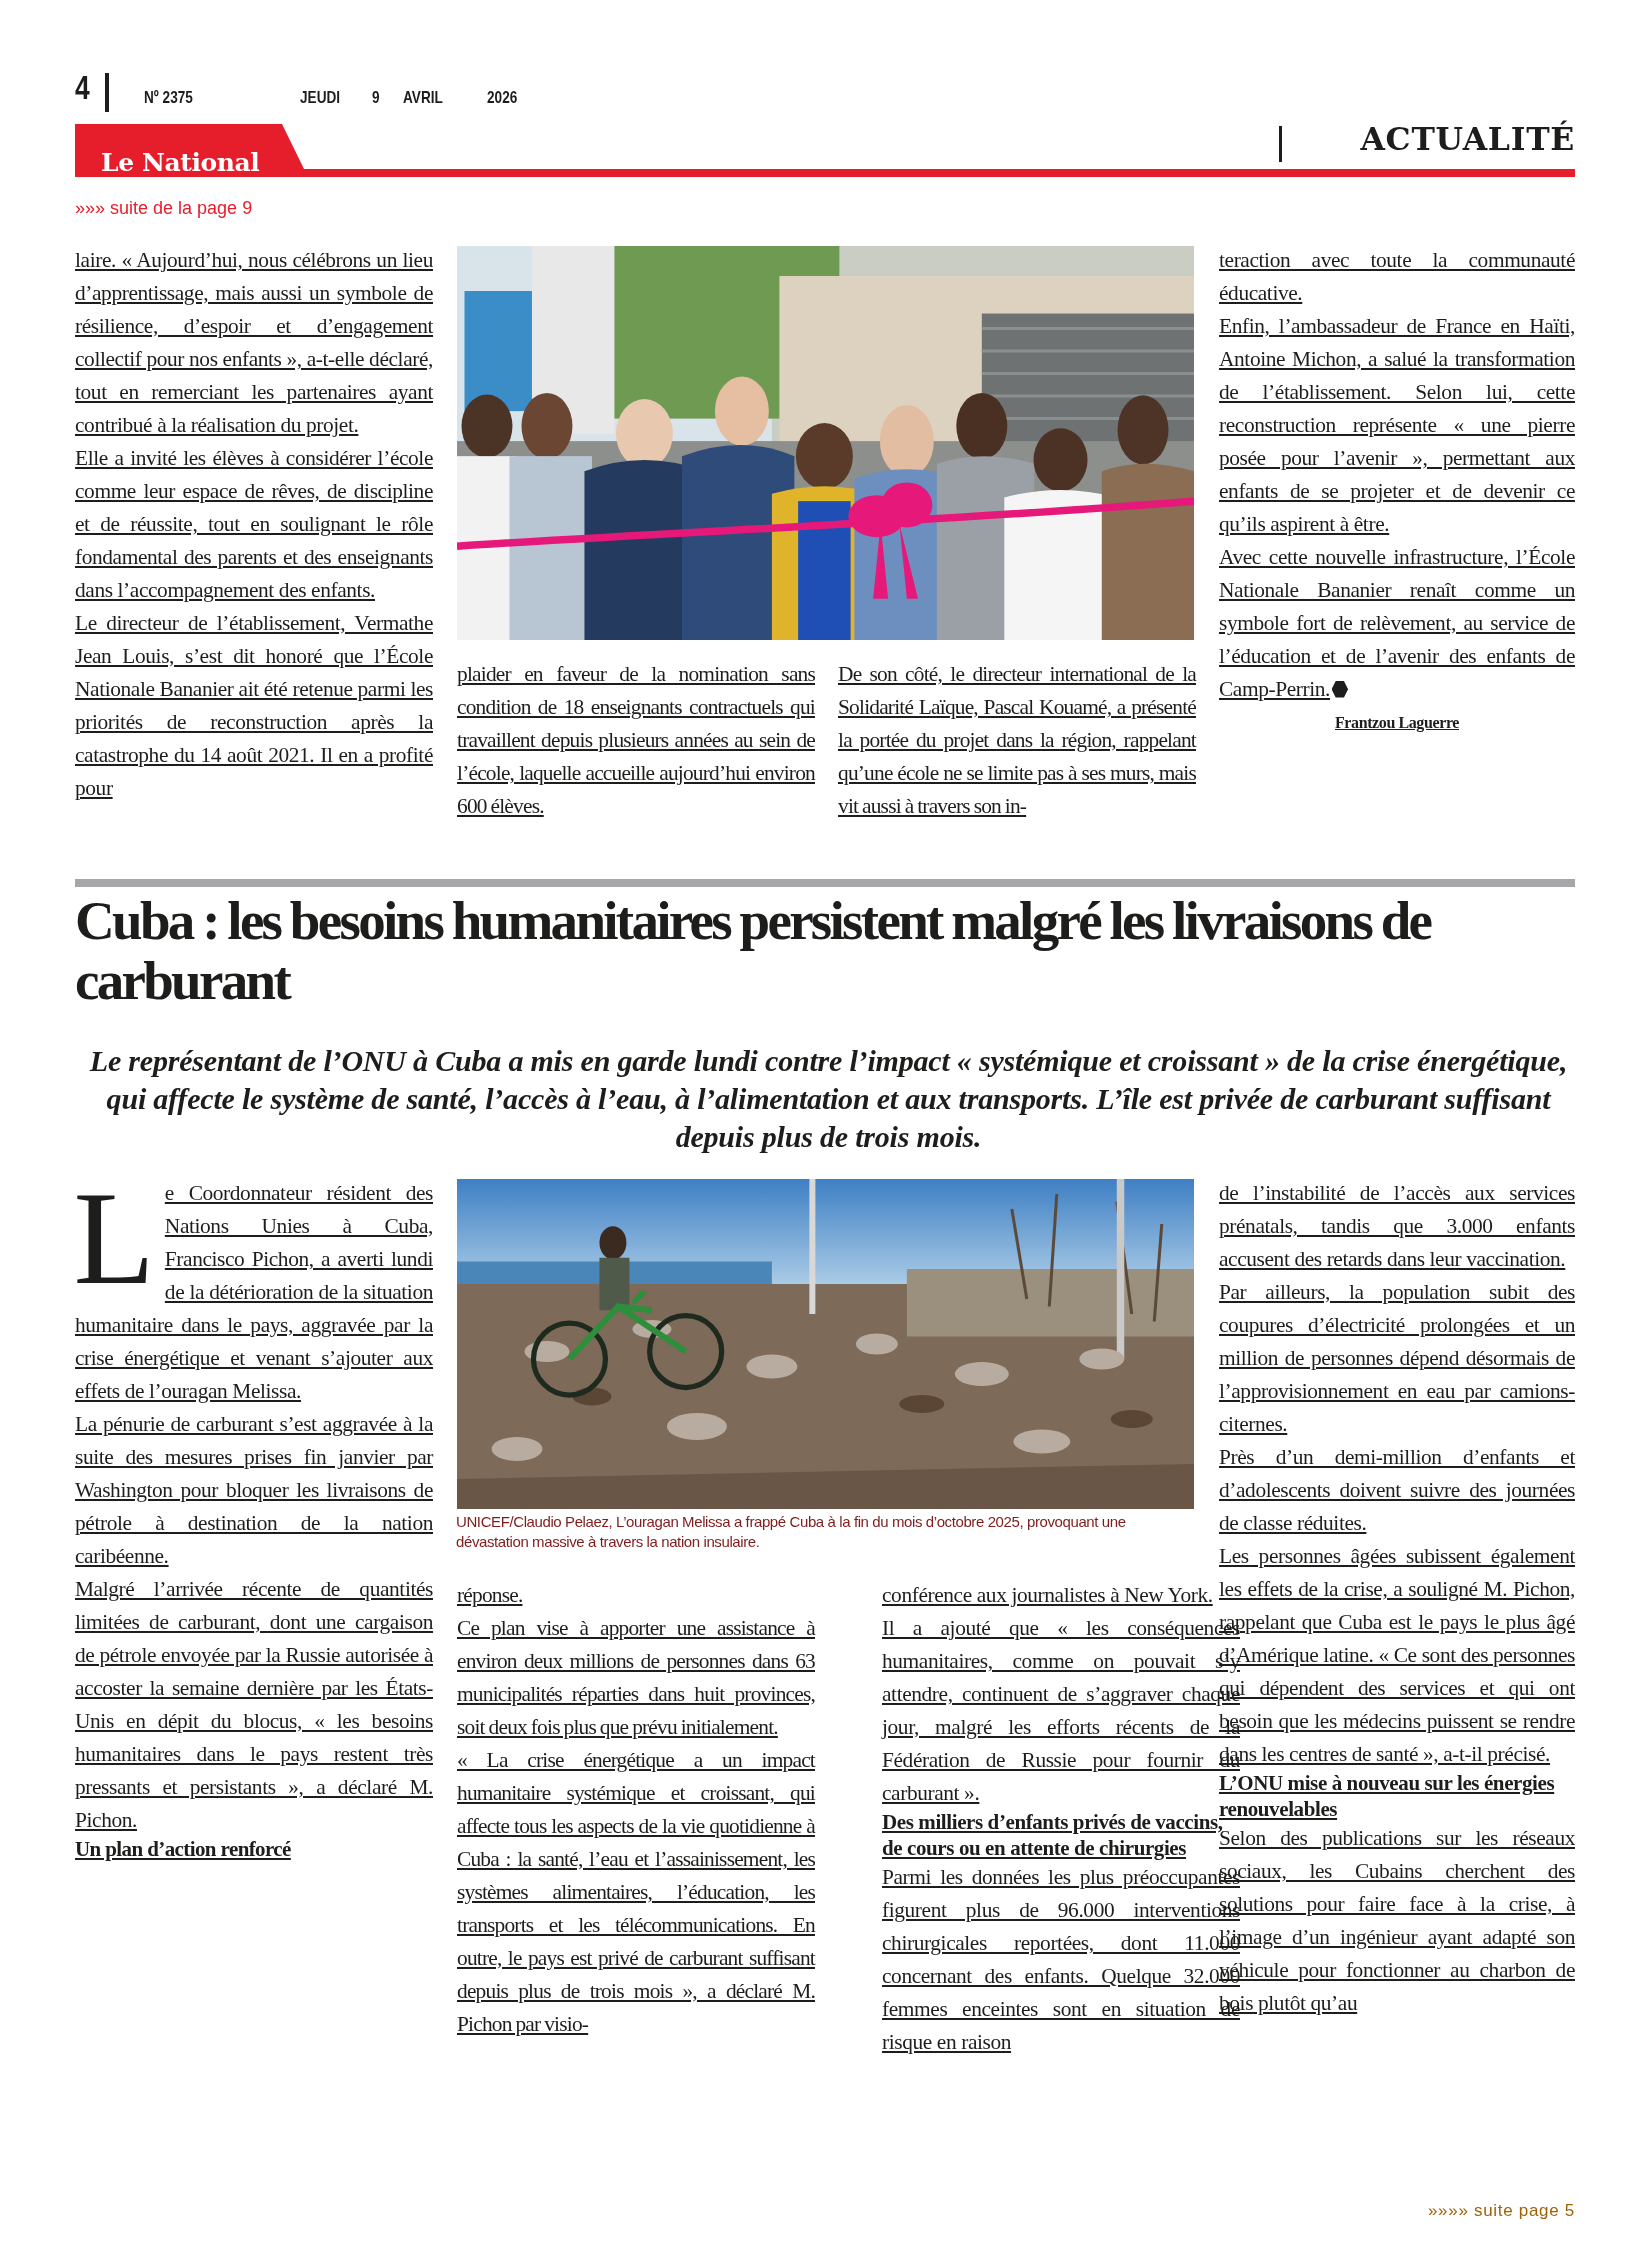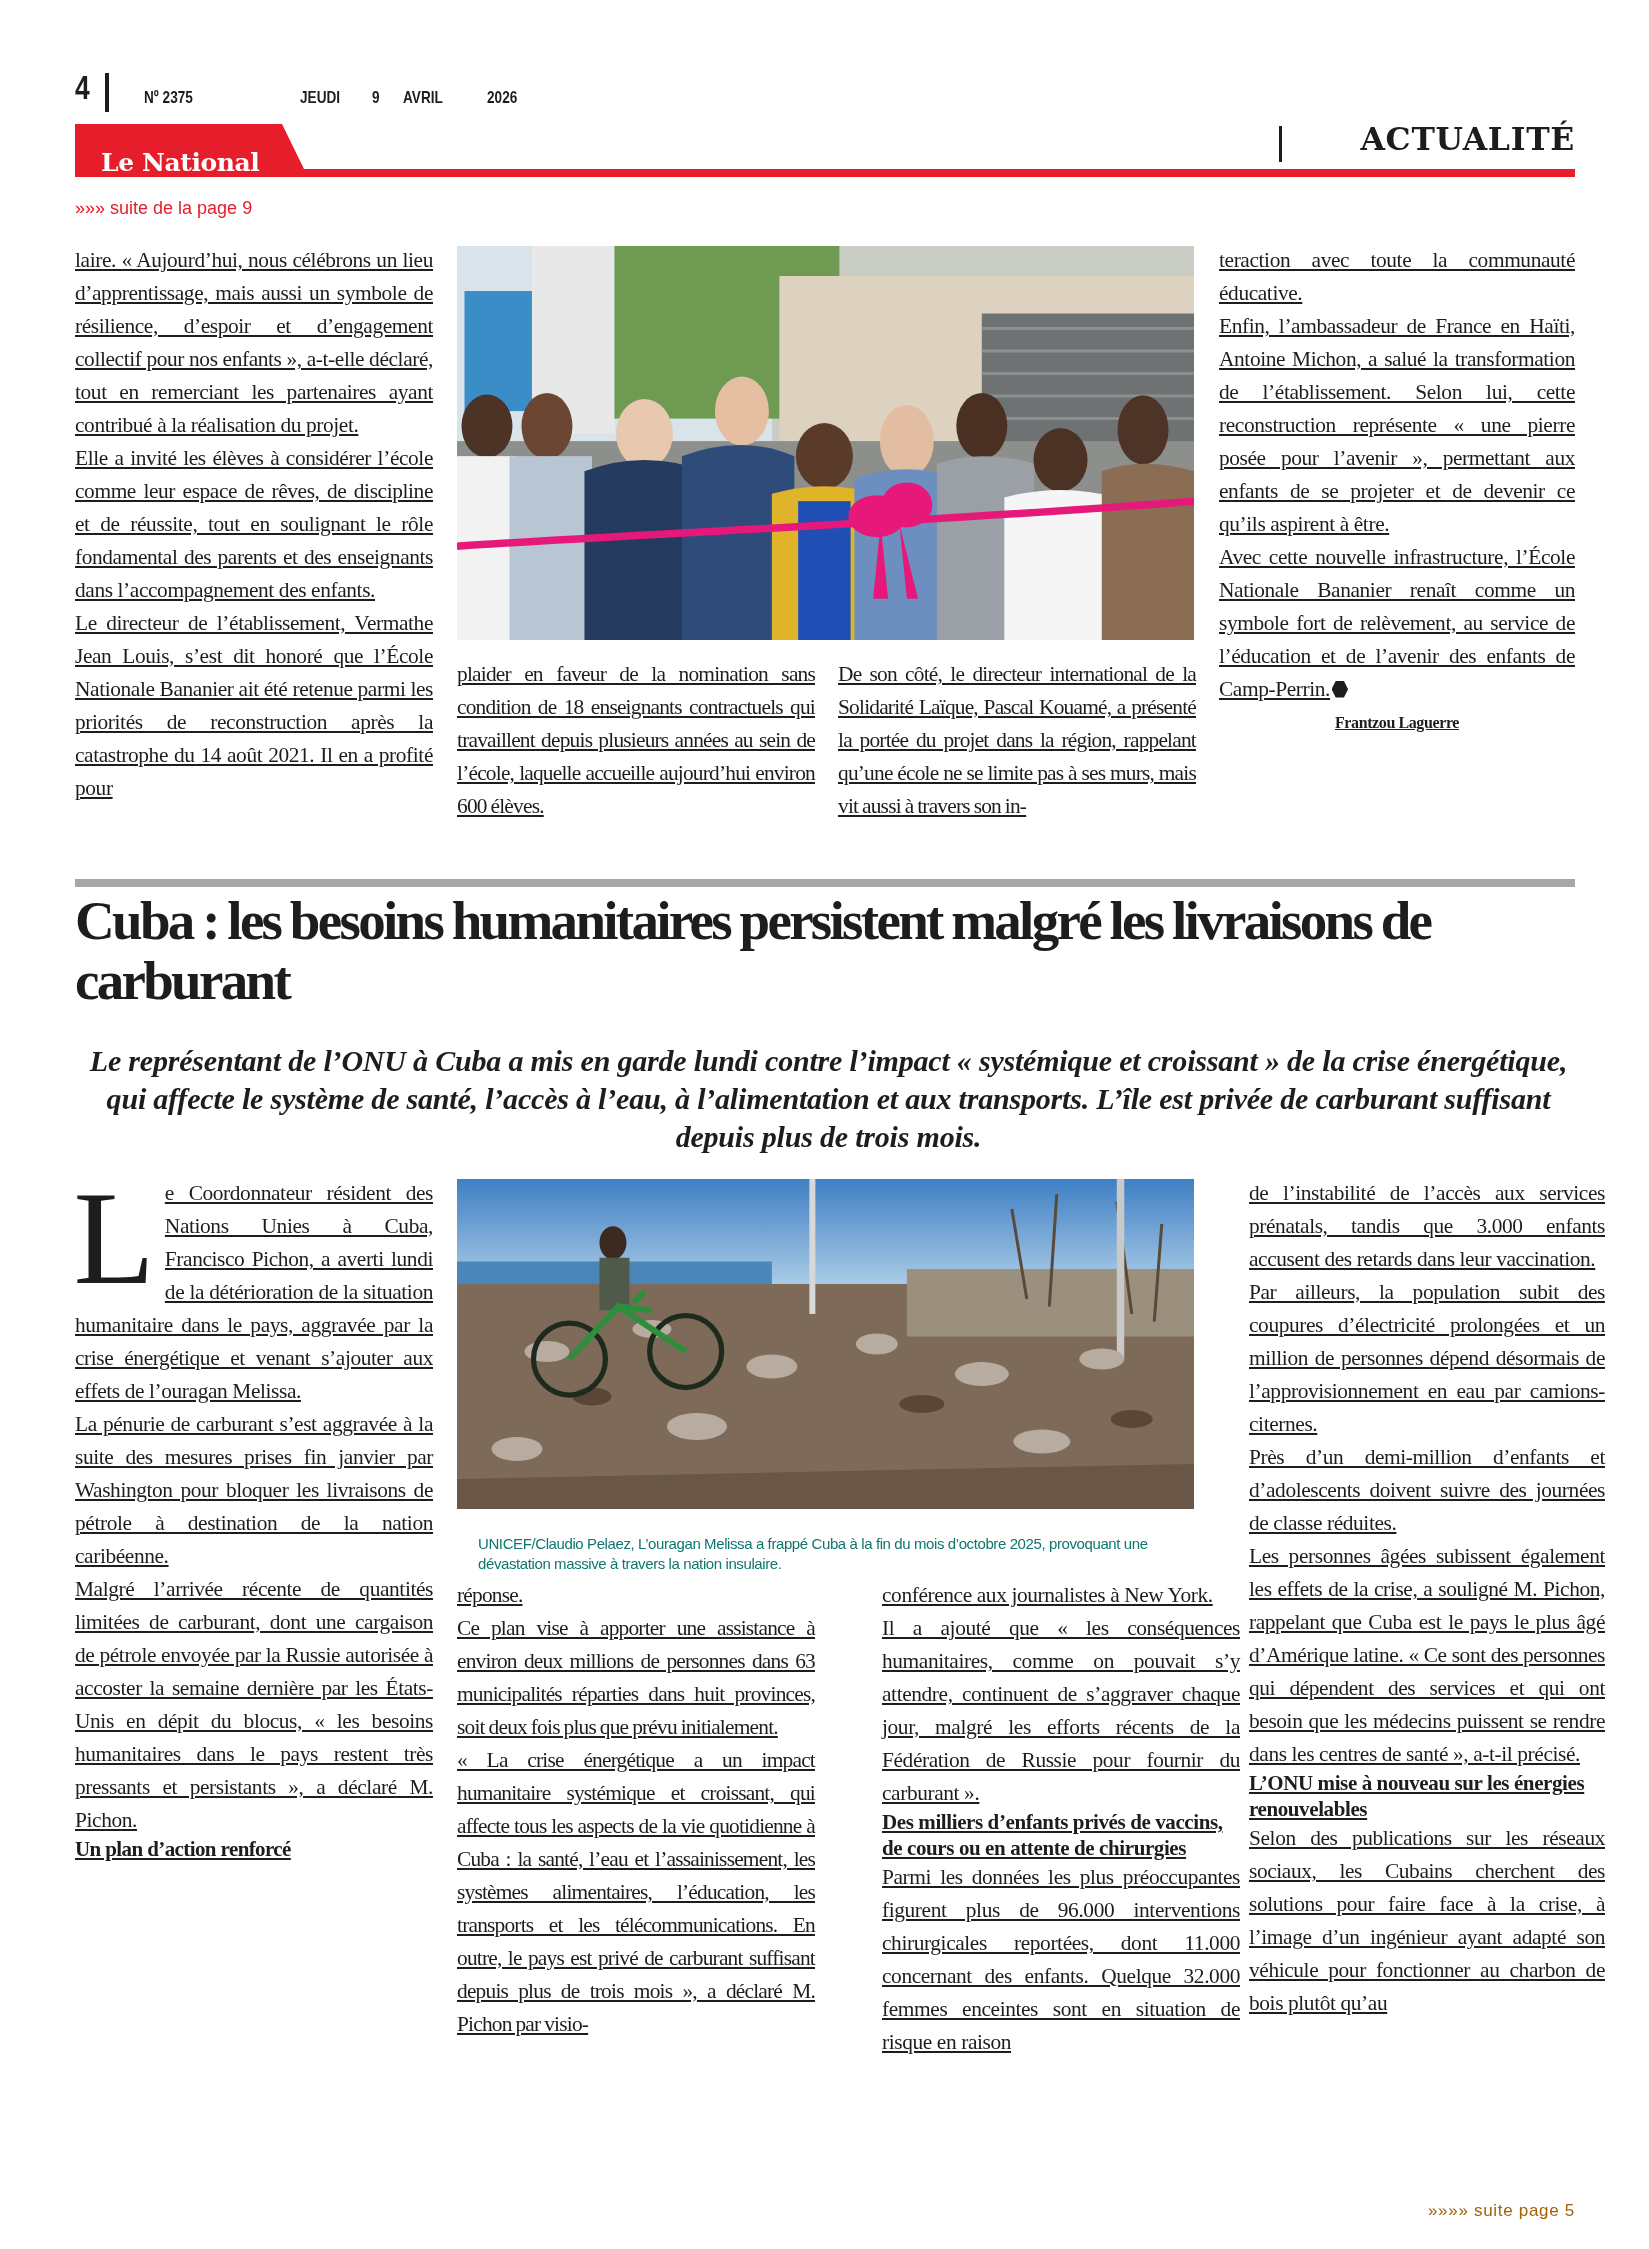--- a/index.html
+++ b/index.html
@@ -32,21 +32,21 @@
   .byline { font-weight: bold; font-size: 16px; margin-top: 30px; text-align: center; letter-spacing: -0.4px; }
   .end-mark { display: inline-block; width: 16.5px; height: 16.5px; background: #1d1d1b; clip-path: polygon(25% 0,75% 0,100% 50%,75% 100%,25% 100%,0 50%); vertical-align: -1.5px; margin-left: 1.5px; }
 
   .rule-gray { left: 75px; top: 879px; width: 1500px; height: 8.2px; background: #a7a7a9; }
   .headline { left: 75px; top: 891px; width: 1507px; font-family: "Liberation Serif", serif; font-weight: bold; font-size: 55px; line-height: 60px; letter-spacing: -2.7px; word-spacing: -1.5px; }
   .deck { left: 75px; top: 1042px; width: 1507px; font-family: "Liberation Serif", serif; font-weight: bold; font-style: italic; font-size: 30px; line-height: 38px; letter-spacing: -0.2px; text-align: center; }
 
   .dropcap { float: left; font-size: 133px; line-height: 105px; height: 112px; margin: 9px 10.5px 0 -1.5px; font-family: "Liberation Serif", serif; }
   .subhead { font-weight: bold; font-size: 21px; line-height: 25.5px; text-align: left; margin: 18px 0 24px; }
   .subhead.c { font-weight: bold; letter-spacing: -0.6px; font-stretch: condensed; }
-  .caption { left: 478px; top: 1512px; width: 736px; font-family: "Liberation Sans", sans-serif; font-size: 15px; line-height: 20px; letter-spacing: -0.4px; color: #0f766e; margin-top: 22px; }
+  .caption { left: 456px; top: 1512px; width: 736px; font-family: "Liberation Sans", sans-serif; font-size: 15px; line-height: 20px; letter-spacing: -0.4px; color: #7f1d1d; }
   .suite-bottom { right: 75px; top: 2201px; color: #a16207; font-family: "Liberation Sans", sans-serif; font-size: 17px; letter-spacing: 0.7px; }
 </style>
 </head>
 <body>
 
 <div class="abs pg-num">4</div>
 <div class="abs pg-bar"></div>
 <div class="abs issue" style="left:144px">Nº 2375</div>
 <div class="abs issue" style="left:300px">JEUDI</div>
 <div class="abs issue" style="left:372px">9</div>
@@ -191,21 +191,21 @@
   <p>« La crise énergétique a un impact humanitaire systémique et croissant, qui affecte tous les aspects de la vie quotidienne à Cuba : la santé, l’eau et l’assainissement, les systèmes alimentaires, l’éducation, les transports et les télécommunications. En outre, le pays est privé de carburant suffisant depuis plus de trois mois », a déclaré M. Pichon par visio-</p>
 </div>
 
 <div class="col narrow" style="left:838px; top:1579px; width:358px;margin-left:44px;">
   <p>conférence aux journalistes à New York.</p>
   <p>Il a ajouté que « les conséquences humanitaires, comme on pouvait s’y attendre, continuent de s’aggraver chaque jour, malgré les efforts récents de la Fédération de Russie pour fournir du carburant ».</p>
   <p class="subhead">Des milliers d’enfants privés de vaccins, de cours ou en attente de chirurgies</p>
   <p>Parmi les données les plus préoccupantes figurent plus de 96.000 interventions chirurgicales reportées, dont 11.000 concernant des enfants. Quelque 32.000 femmes enceintes sont en situation de risque en raison</p>
 </div>
 
-<div class="col narrow" style="left:1249px; top:1177px; width:356px;">
+<div class="col narrow" style="left:1219px; top:1177px; width:356px;">
   <p>de l’instabilité de l’accès aux services prénatals, tandis que 3.000 enfants accusent des retards dans leur vaccination.</p>
   <p>Par ailleurs, la population subit des coupures d’électricité prolongées et un million de personnes dépend désormais de l’approvisionnement en eau par camions-citernes.</p>
   <p>Près d’un demi-million d’enfants et d’adolescents doivent suivre des journées de classe réduites.</p>
   <p>Les personnes âgées subissent également les effets de la crise, a souligné M. Pichon, rappelant que Cuba est le pays le plus âgé d’Amérique latine. « Ce sont des personnes qui dépendent des services et qui ont besoin que les médecins puissent se rendre dans les centres de santé », a-t-il précisé.</p>
   <p class="subhead">L’ONU mise à nouveau sur les énergies renouvelables</p>
   <p>Selon des publications sur les réseaux sociaux, les Cubains cherchent des solutions pour faire face à la crise, à l’image d’un ingénieur ayant adapté son véhicule pour fonctionner au charbon de bois plutôt qu’au</p>
 </div>
 
 <div class="abs suite-bottom">»»»» suite  page  5</div>
 

